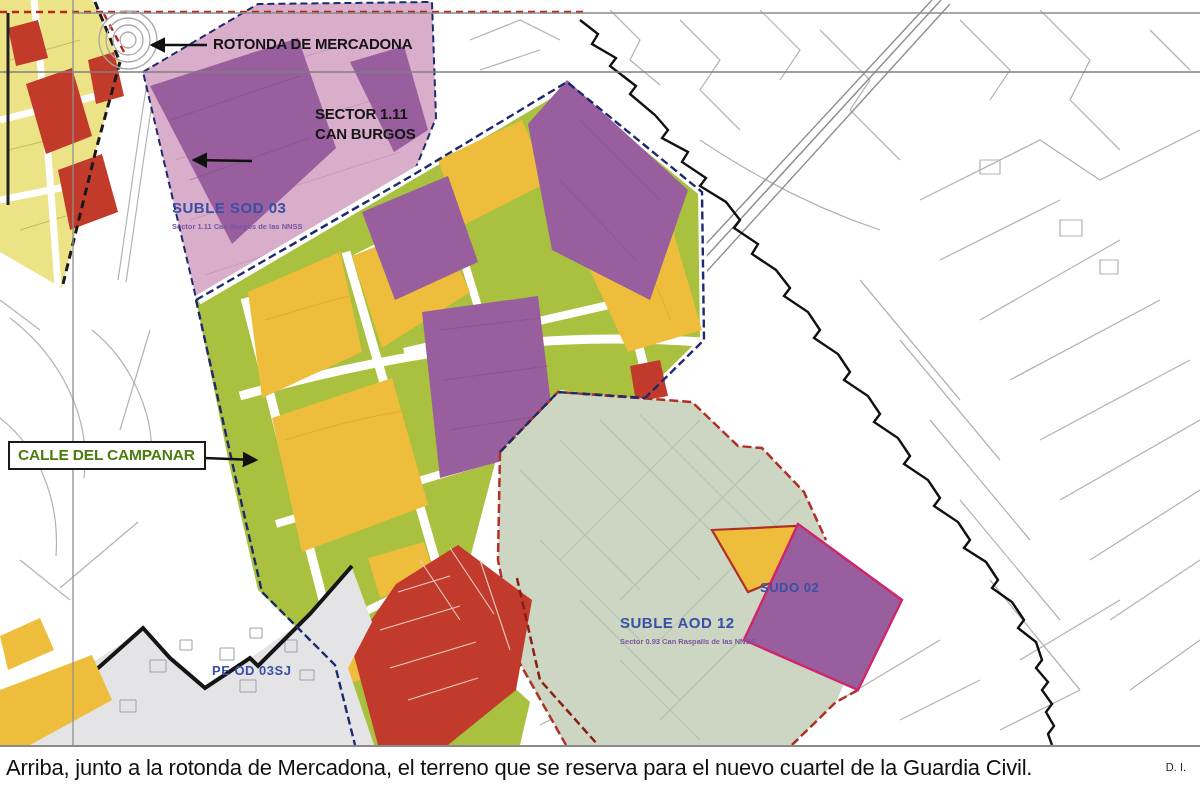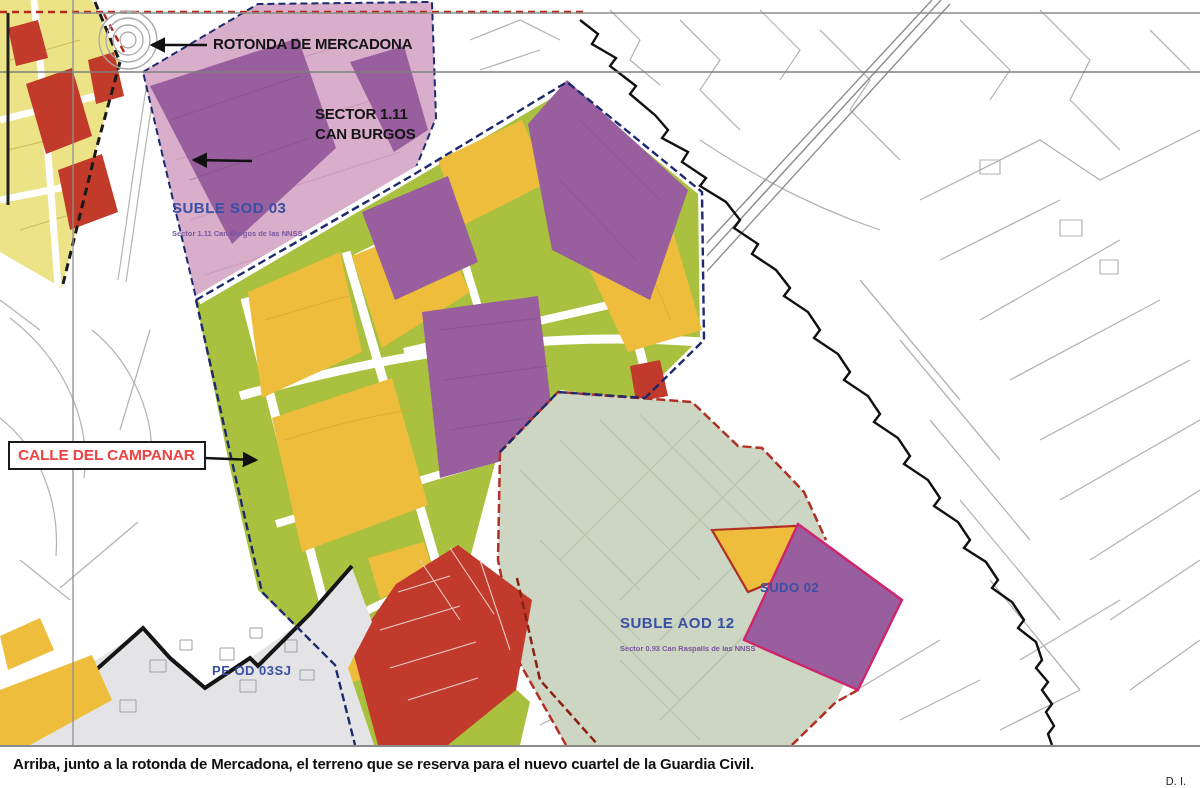--- a/index.html
+++ b/index.html
@@ -4,29 +4,29 @@
 <style>
   html,body{margin:0;padding:0;background:#fff;}
   .stage{position:relative;width:1200px;height:788px;overflow:hidden;background:#fff;
          font-family:"Liberation Sans",sans-serif;padding-left:28px;}
   .map{position:absolute;left:0;top:0;width:1200px;height:745px;background:#fff;}
   .map svg{position:absolute;left:0;top:0;}
   .anno{position:absolute;font-weight:bold;color:#141414;font-size:15px;line-height:1.3;
         letter-spacing:-0.2px;white-space:nowrap;}
   .zlabel{position:absolute;font-weight:bold;color:#3a50a4;font-size:15px;line-height:1.1;
           letter-spacing:0.5px;white-space:nowrap;}
-  .zsub{font-size:7.5px;font-weight:bold;color:#7a55a0;letter-spacing:0;margin-top:13px;}
+  .zsub{font-size:7.5px;font-weight:bold;color:#7a55a0;letter-spacing:0;margin-top:6px;}
   .zlabel.small{font-size:13px;}
   .box-label{position:absolute;background:#fff;border:2px solid #1a1a1a;padding:3px 9px 4px 8px;
-             font-weight:bold;color:#ef4444;font-size:15.5px;letter-spacing:-0.2px;white-space:nowrap;}
+             font-weight:bold;color:#4d7c0f;font-size:15.5px;letter-spacing:-0.2px;white-space:nowrap;}
   .caption-bar{position:absolute;left:0;top:745px;width:1200px;height:43px;background:#fff;
                border-top:2px solid #8a8a8a;box-sizing:border-box;}
-  .caption-text{position:absolute;left:6px;top:8px;font-weight:bold;font-size:15px;
-                color:#101010;letter-spacing:-0.2px;white-space:nowrap;margin-left:7px;}
-  .caption-credit{position:absolute;right:14px;top:28px;font-size:11px;color:#222;text-align:center;}
+  .caption-text{position:absolute;left:6px;top:8px;font-weight:normal;font-size:22px;
+                color:#101010;letter-spacing:-0.2px;white-space:nowrap;}
+  .caption-credit{position:absolute;right:14px;top:14px;font-size:11px;color:#222;text-align:center;}
 </style>
 </head>
 <body>
 
 <div class="stage">
   <div class="map">
 
     <svg width="1200" height="745" viewBox="0 0 1200 745">
       <defs>
         <marker id="ah" viewBox="0 0 10 10" refX="8.5" refY="5" markerWidth="6.5" markerHeight="6.5" orient="auto">

